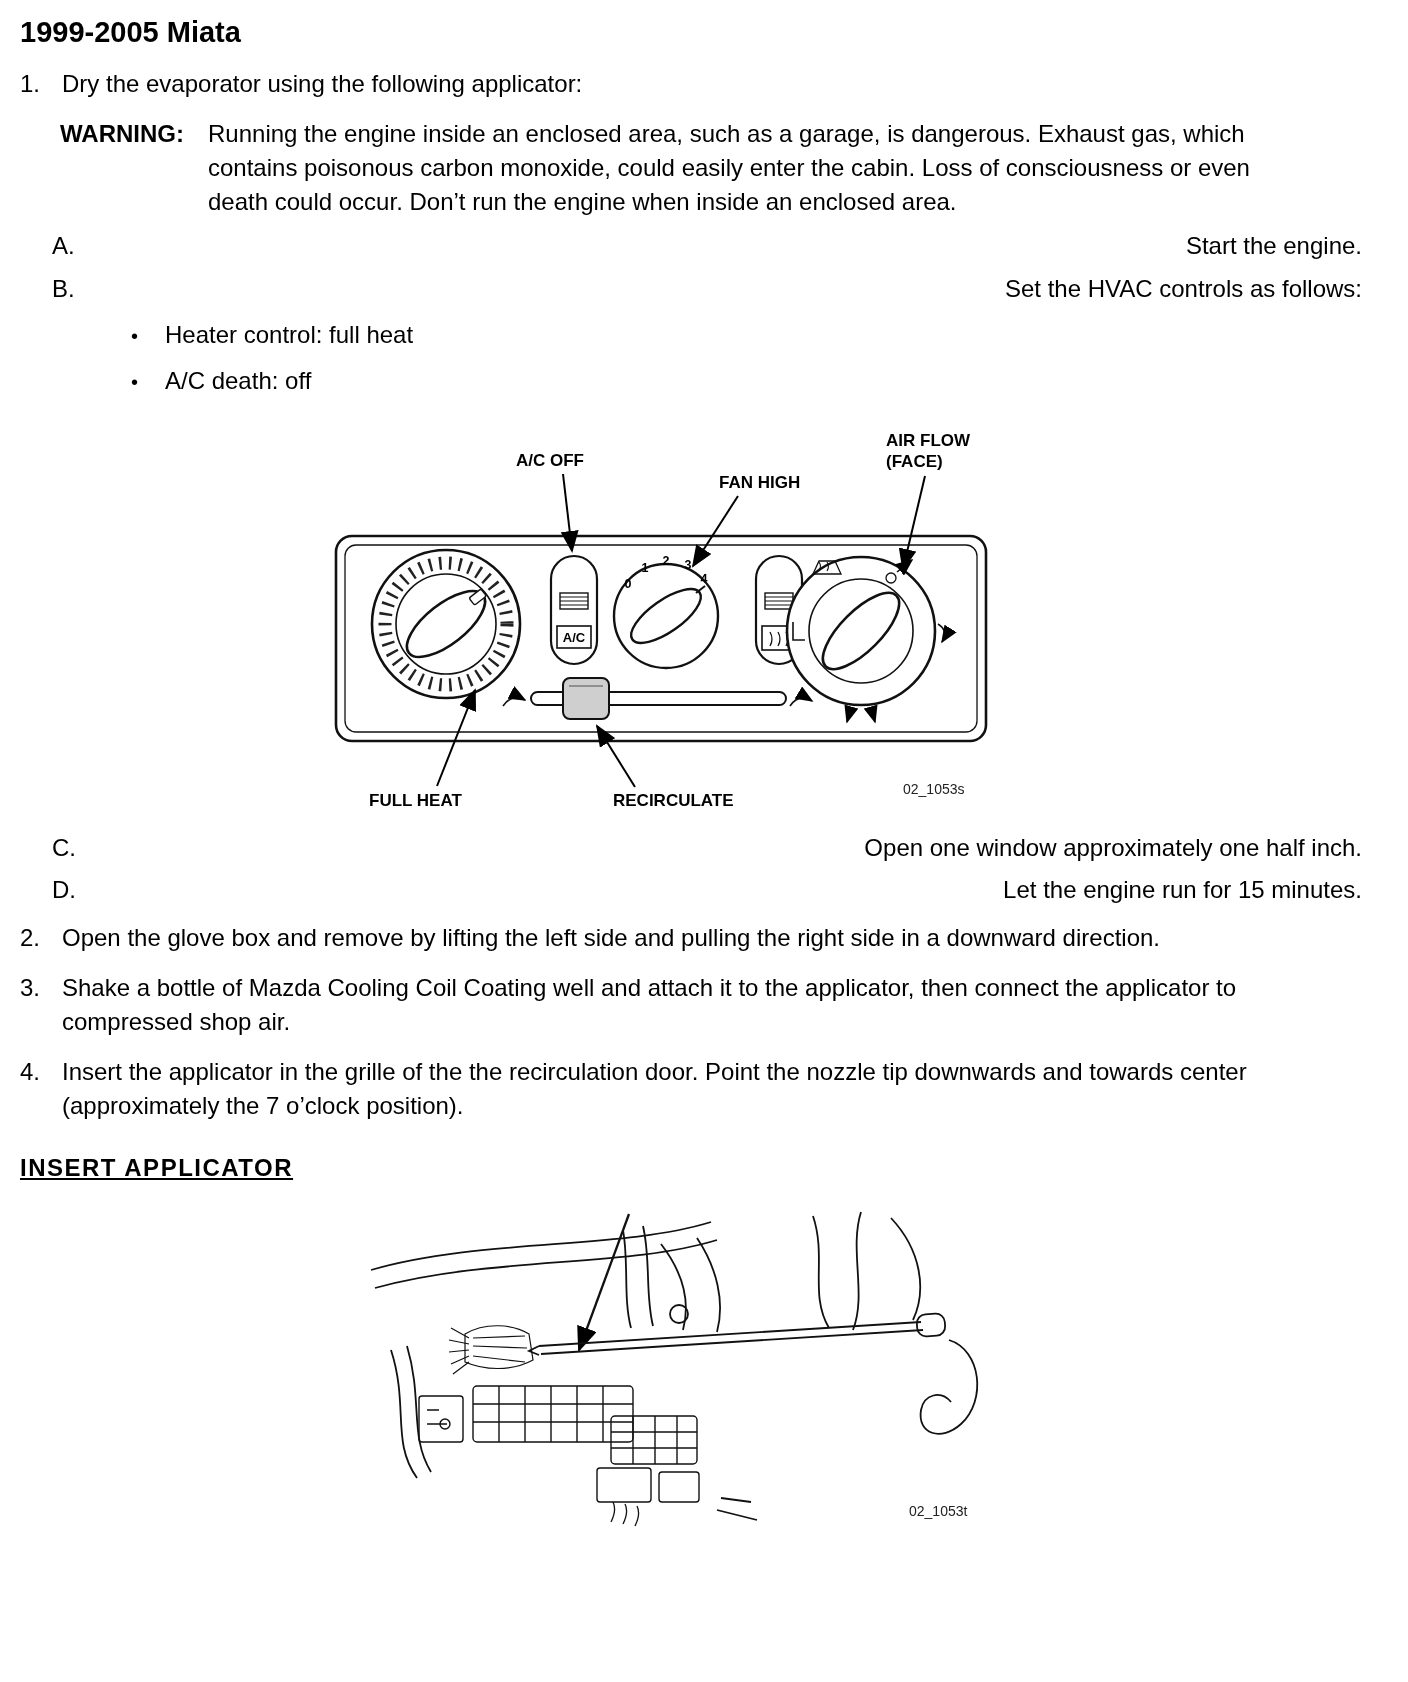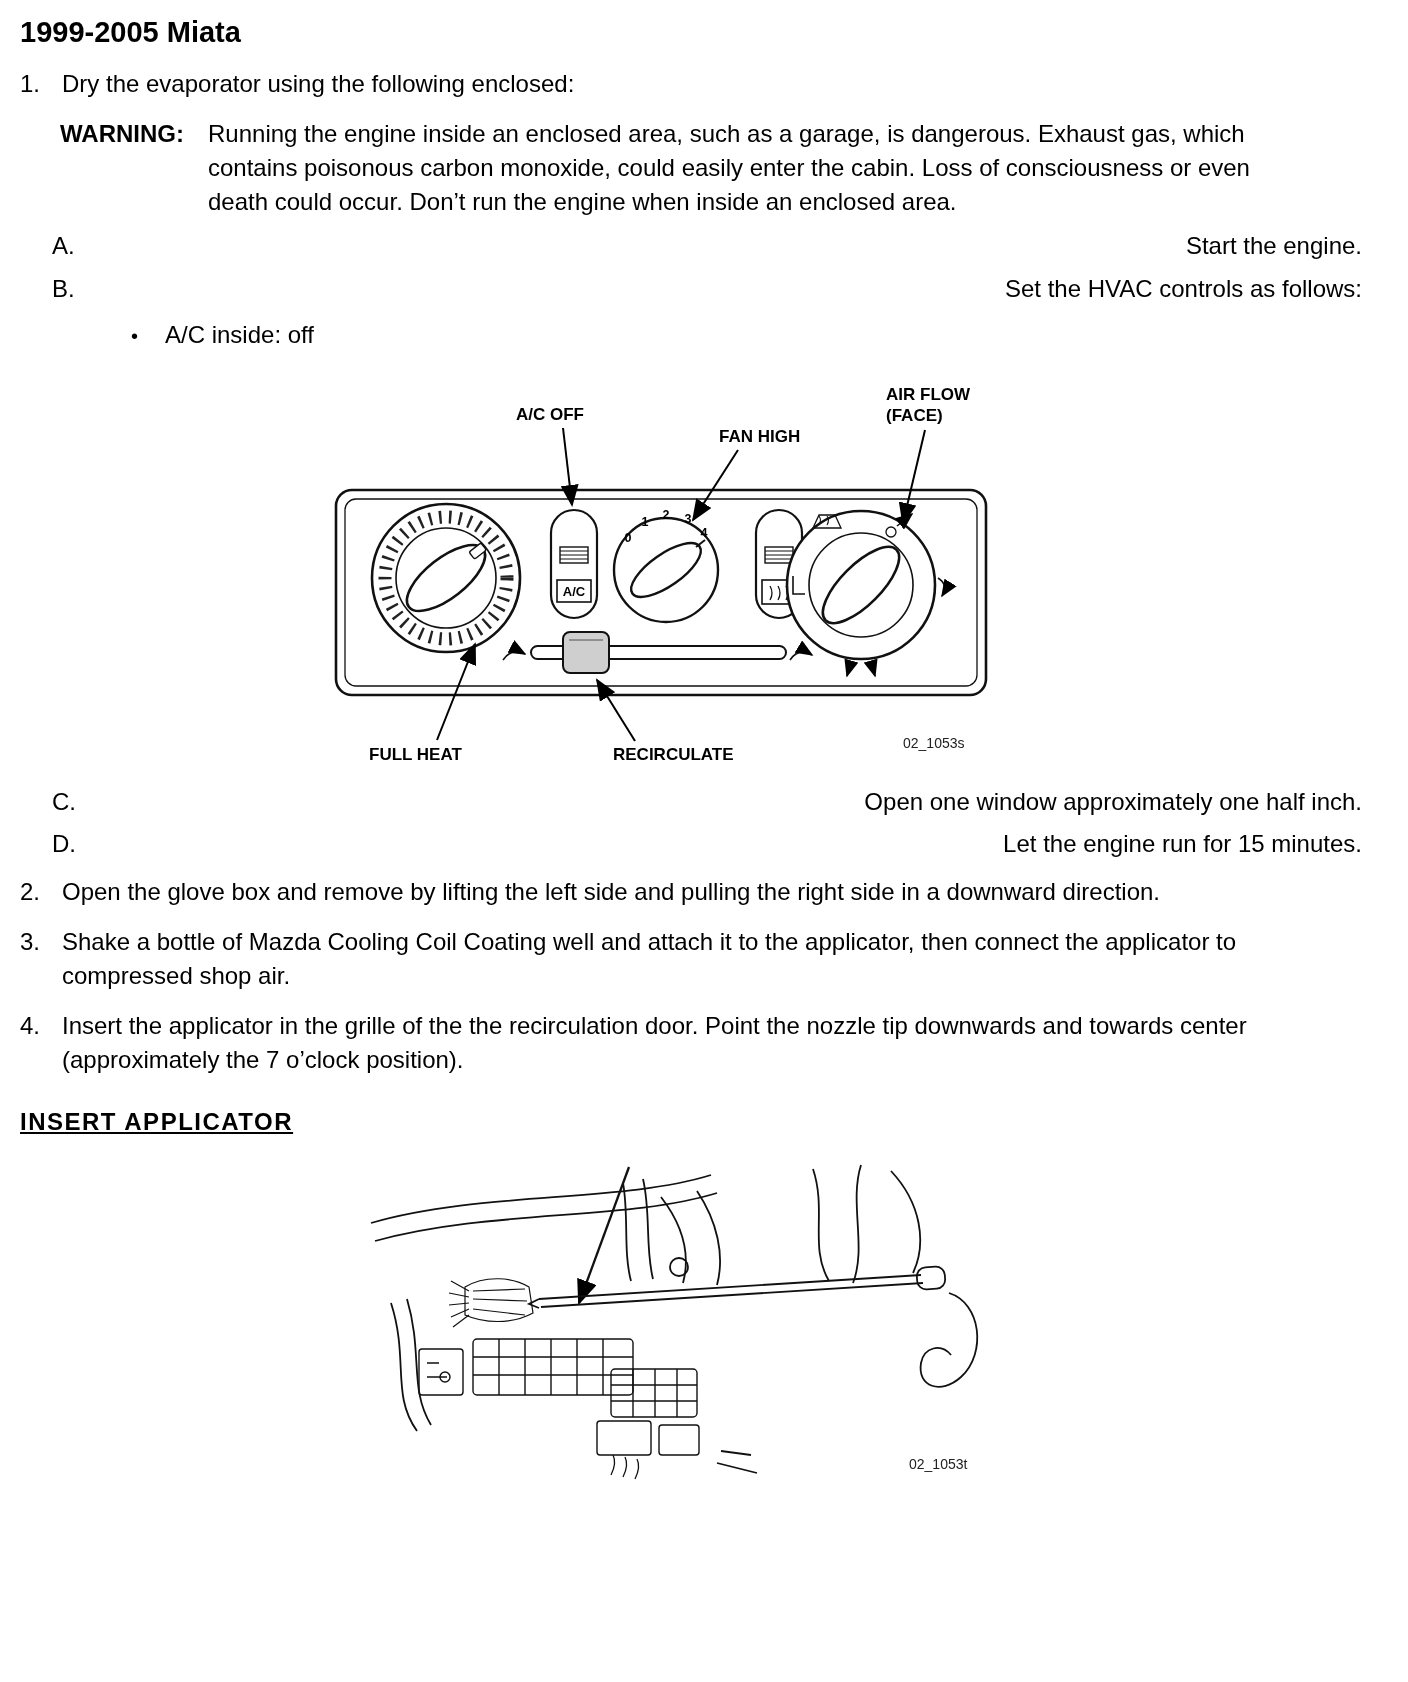--- a/index.html
+++ b/index.html
@@ -48,42 +48,46 @@
 </style>
 </head>
 <body>
 
 <div class="doc">
 
   <h1 class="title">1999-2005 Miata</h1>
 
   <div class="step">
     <span class="num">1.</span>
-    <div class="txt">Dry the evaporator using the following enclosed:</div>
+    <div class="txt">Dry the evaporator using the following applicator:</div>
   </div>
 
   <div class="warning">
     <span class="wlabel">WARNING:</span>
     <div class="wtext">Running the engine inside an enclosed area, such as a garage, is dangerous. Exhaust gas, which contains poisonous carbon monoxide, could easily enter the cabin. Loss of consciousness or even death could occur. Don’t run the engine when inside an enclosed area.</div>
   </div>
 
   <div class="sub">
     <span class="letter">A.</span>
     <div class="txt">Start the engine.</div>
   </div>
 
   <div class="sub">
     <span class="letter">B.</span>
     <div class="txt">Set the HVAC controls as follows:</div>
   </div>
 
   <div class="bullets">
     <div class="bullet">
       <span class="dot"></span>
-      <div>A/C inside: off</div>
+      <div>Heater control: full heat</div>
+    </div>
+    <div class="bullet">
+      <span class="dot"></span>
+      <div>A/C death: off</div>
     </div>
   </div>
 
   <div class="figure1-wrap">
     <svg width="900" height="398" viewBox="0 0 900 398">
       <defs>
         <marker id="ah" markerWidth="11" markerHeight="9" refX="10" refY="4.5" orient="auto">
           <path d="M0,0 L11,4.5 L0,9 z" fill="#000"></path>
         </marker>
       </defs>

